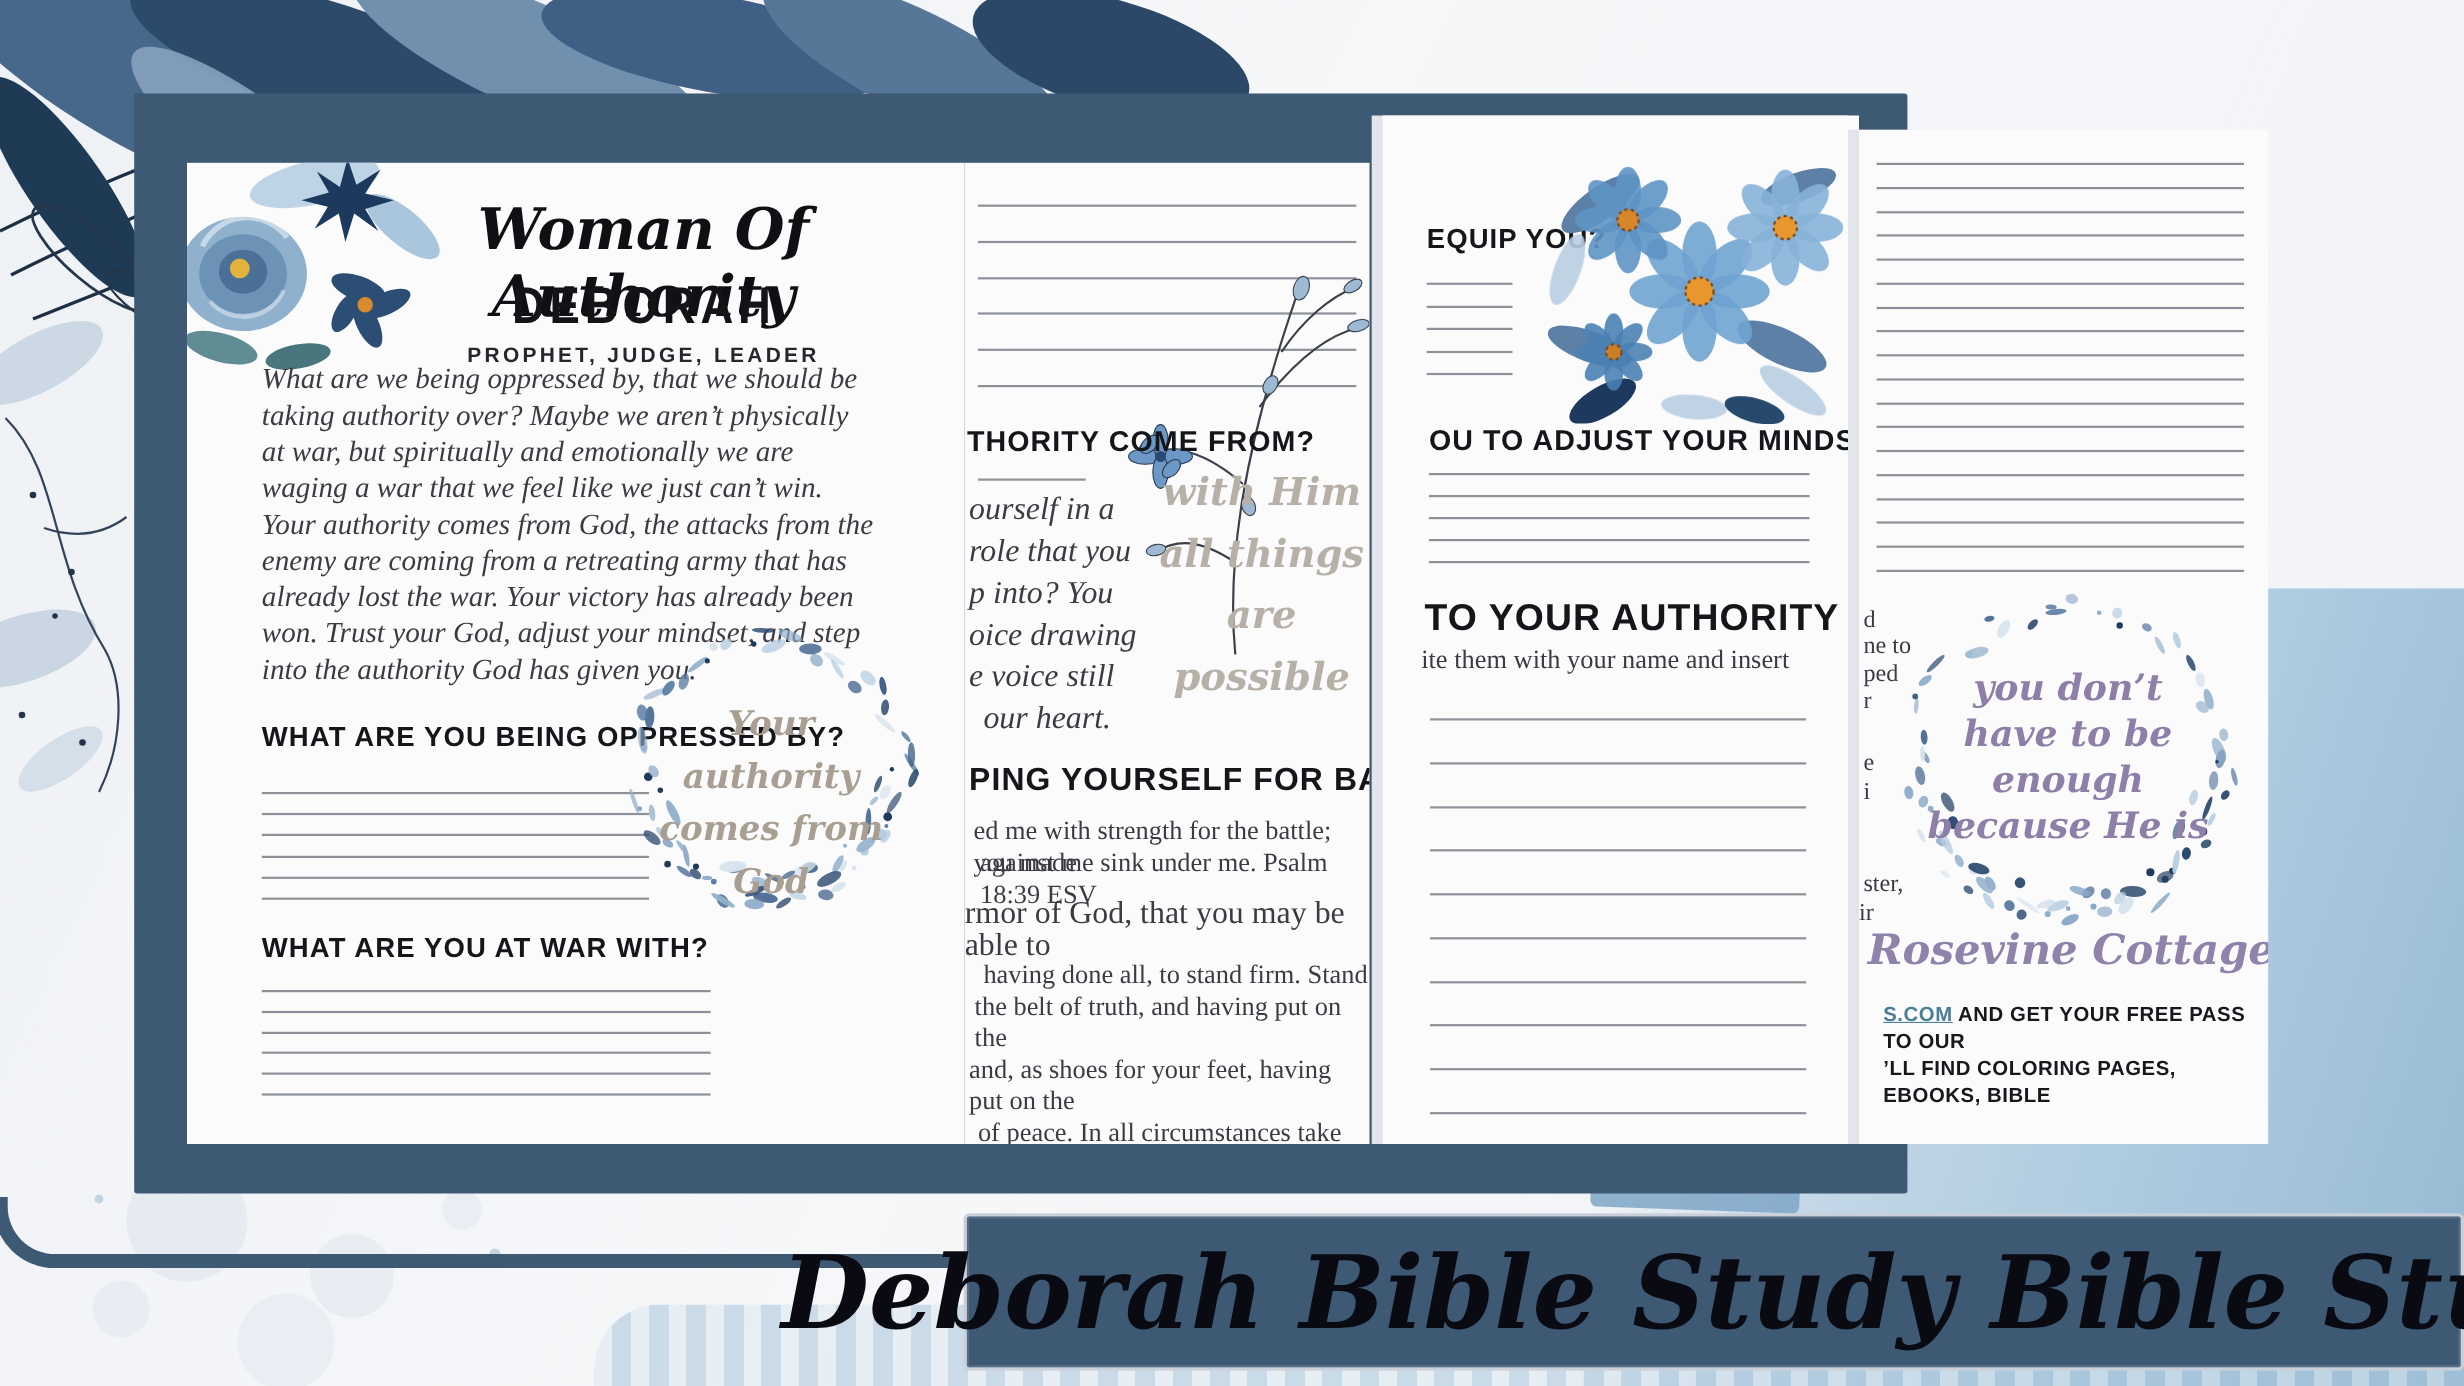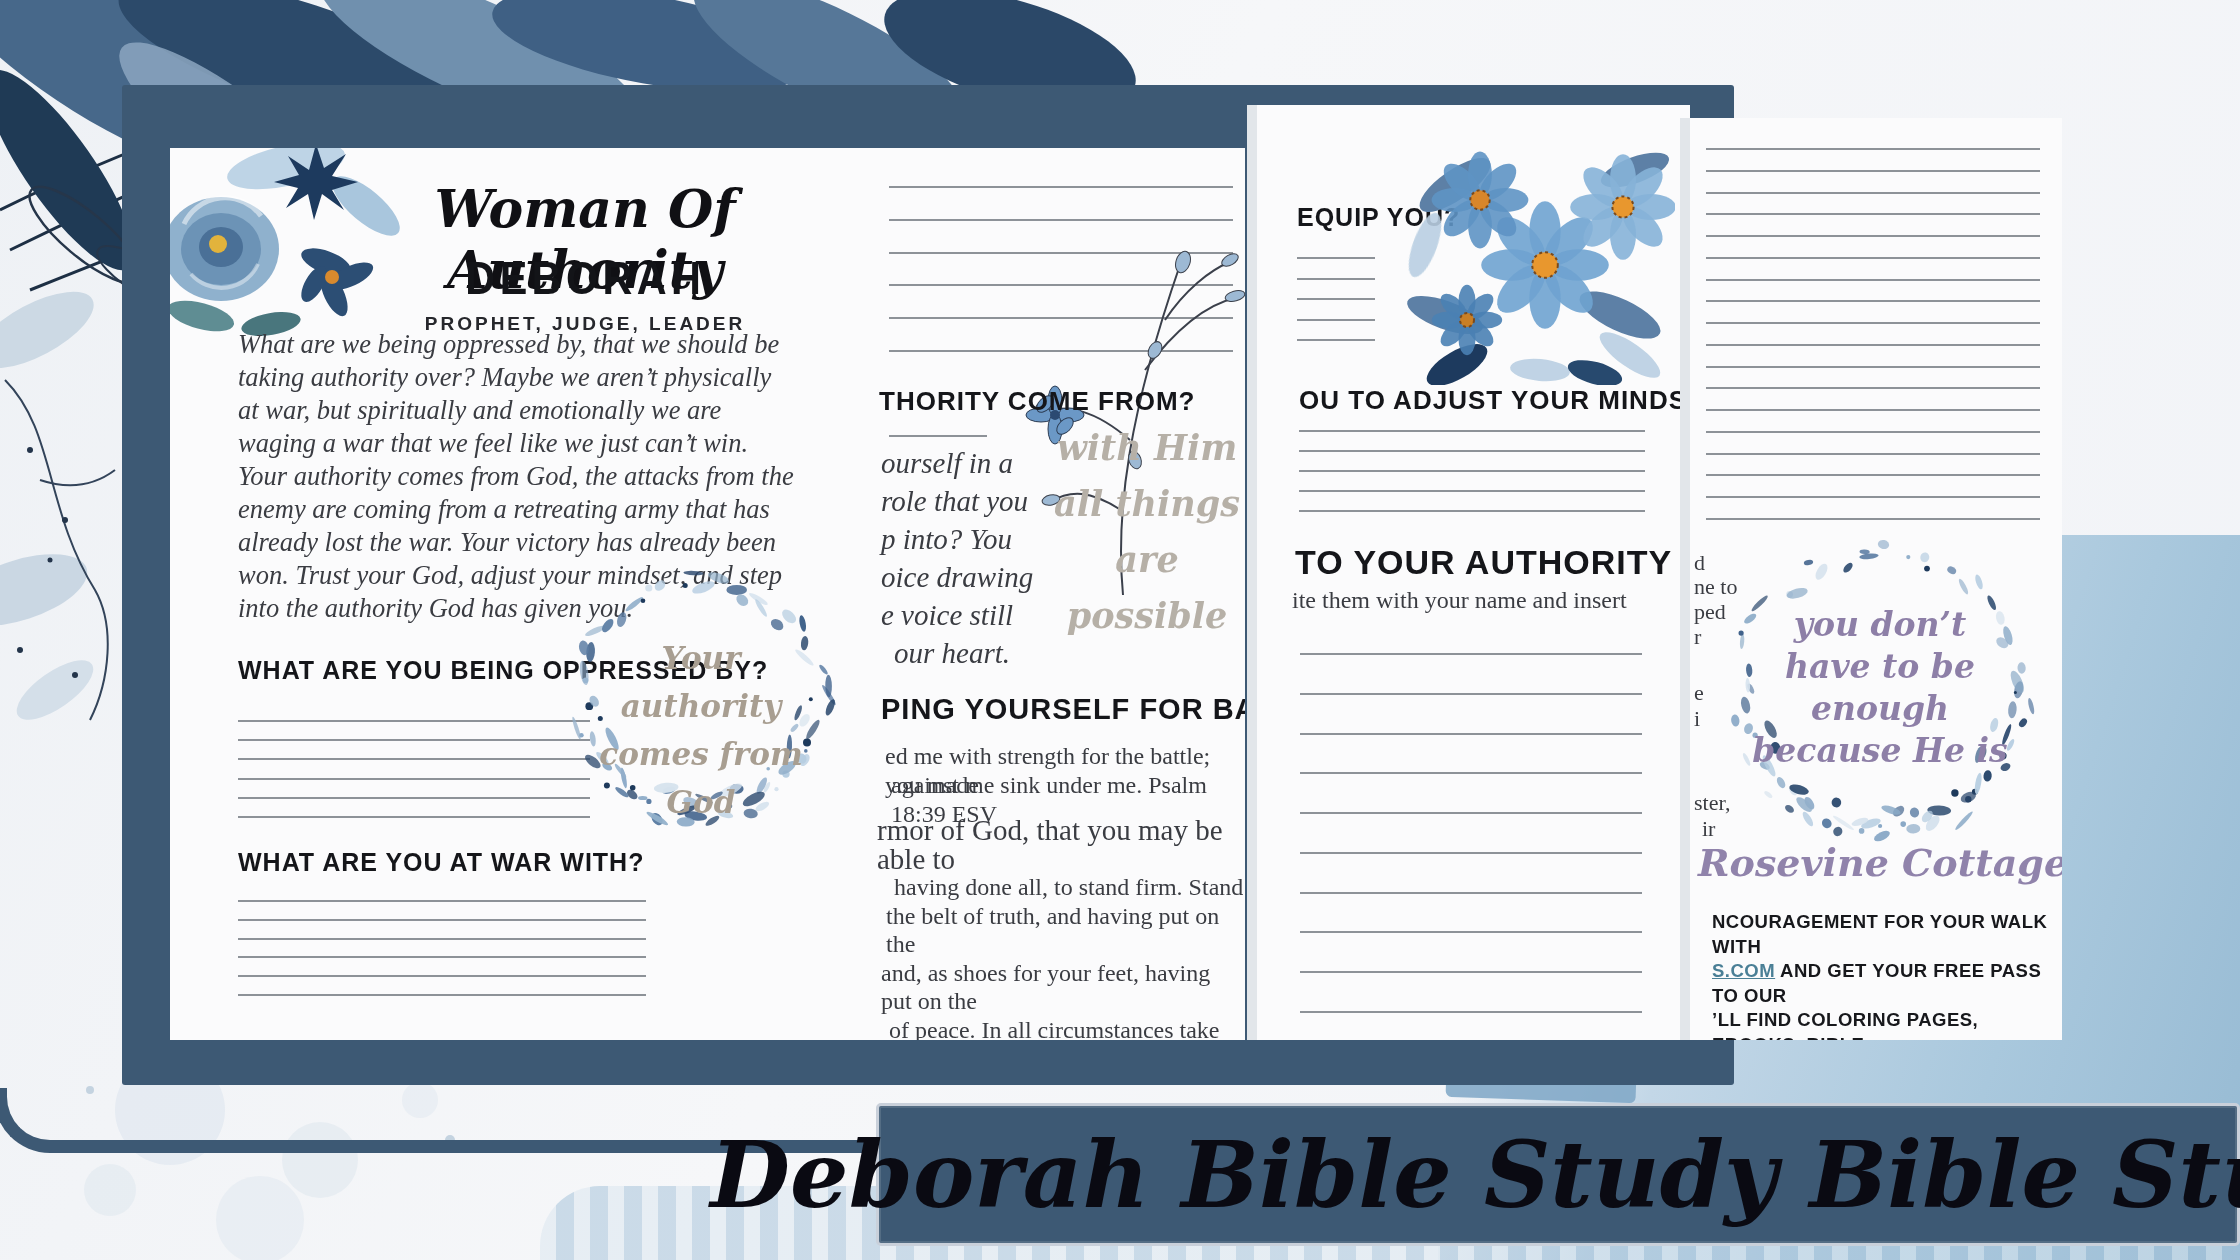--- a/index.html
+++ b/index.html
@@ -420,21 +420,21 @@
         <div class="rule"></div>
       </div>
 
     <div class="serif" style="left:4px;top:432px;font-size:22px;">d</div>
     <div class="serif" style="left:4px;top:456px;font-size:22px;">ne to</div>
     <div class="serif" style="left:4px;top:481px;font-size:22px;">ped</div>
     <div class="serif" style="left:4px;top:506px;font-size:22px;">r</div>
     <div class="serif" style="left:4px;top:562px;font-size:22px;">e</div>
     <div class="serif" style="left:4px;top:588px;font-size:22px;">i</div>
     <div class="serif" style="left:4px;top:672px;font-size:22px;">ster,</div>
-    <div class="serif" style="left:12px;top:698px;font-size:22px;">ir</div>
+    <div class="serif" style="left:0;top:698px;font-size:22px;">ir</div>
 
     <svg class="abs" style="left:15px;top:400px" width="352" height="352">
         <ellipse cx="313.7" cy="171.8" rx="8.7" ry="4.3" fill="#5d7ea4" opacity="0.74" transform="rotate(103 313.7 171.8)"></ellipse>
         <ellipse cx="326.2" cy="188.2" rx="8.4" ry="2.3" fill="#5d7ea4" opacity="0.74" transform="rotate(76 326.2 188.2)"></ellipse>
         <ellipse cx="318.0" cy="204.8" rx="4.8" ry="3.3" fill="#29476c" opacity="0.94" transform="rotate(129 318.0 204.8)"></ellipse>
         <ellipse cx="305.6" cy="226.9" rx="6.5" ry="2.3" fill="#b6cde1" opacity="0.95" transform="rotate(118 305.6 226.9)"></ellipse>
         <circle cx="298.0" cy="237.8" r="3.6" fill="#1e3a5c"></circle>
         <ellipse cx="300.5" cy="249.1" rx="5.1" ry="3.7" fill="#29476c" opacity="0.87" transform="rotate(154 300.5 249.1)"></ellipse>
         <ellipse cx="282.6" cy="257.9" rx="5.7" ry="4.1" fill="#29476c" opacity="0.98" transform="rotate(97 282.6 257.9)"></ellipse>
         <circle cx="269.9" cy="273.8" r="3.0" fill="#1e3a5c"></circle>
@@ -514,21 +514,20 @@
     <div class="script" style="left:40px;top:486px;width:300px;text-align:center;font-size:33px;line-height:42px;color:var(--purple);">
       <div>you don’t</div>
       <div>have to be</div>
       <div>enough</div>
       <div>because He is</div>
     </div>
 
     <div class="script" style="left:8px;top:722px;width:356px;text-align:center;font-size:38px;color:#9083ab;white-space:nowrap;">Rosevine Cottage Girls</div>
 
     <div class="abs" style="left:22px;top:792px;width:344px;font-weight:700;font-size:18.5px;line-height:24.5px;letter-spacing:.5px;color:#17181c;">
-      <div>NCOURAGEMENT FOR YOUR WALK WITH</div>
       <div>
         <span class="link">S.COM</span><span> AND GET YOUR FREE PASS TO OUR</span>
       </div>
       <div>’LL FIND COLORING PAGES, EBOOKS, BIBLE</div>
 
     </div>
   </div>
 
   <div class="banner">
     <div class="txt">Deborah Bible Study Bible Study</div>

